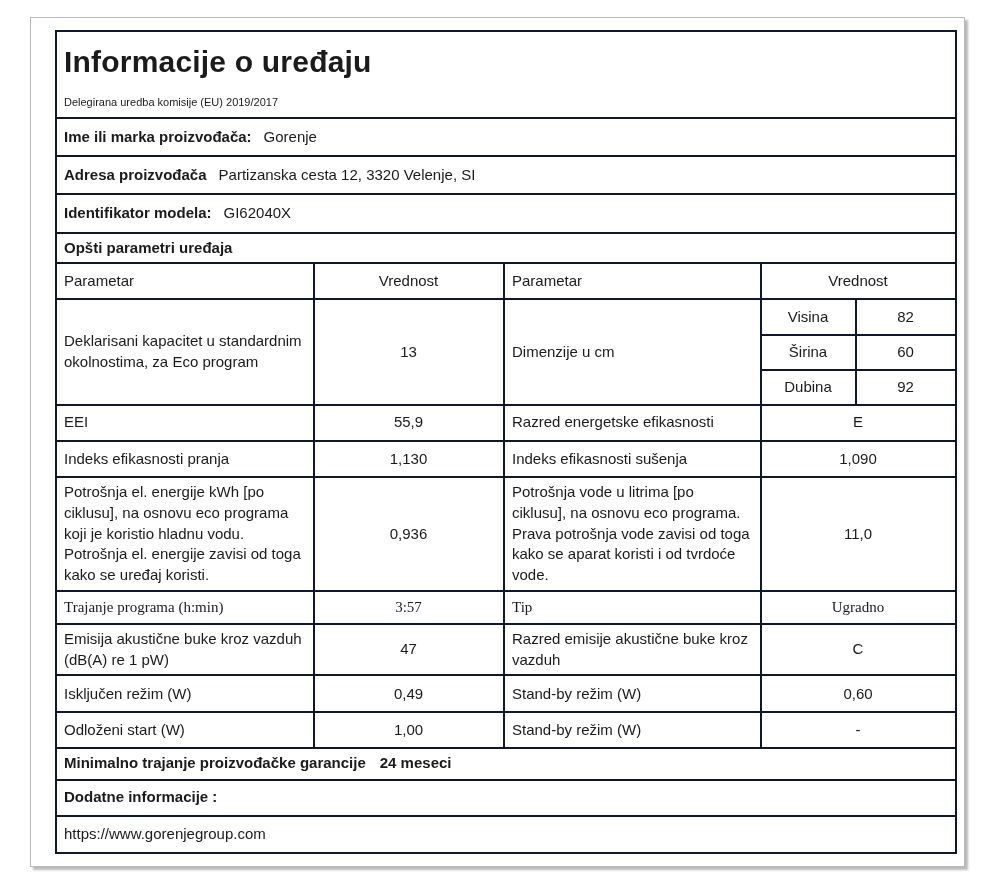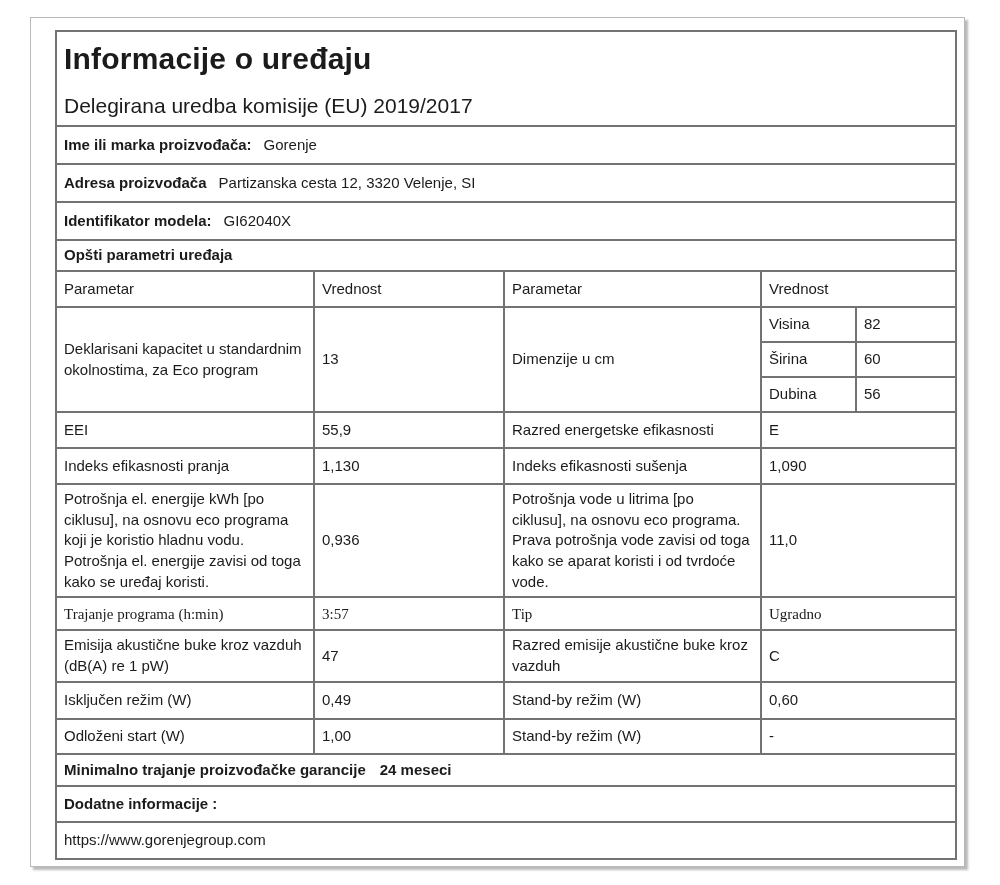--- a/index.html
+++ b/index.html
@@ -29,41 +29,41 @@
     right: 11px;
     bottom: 12px;
   }
   table.doc {
     width: 100%;
     height: 100%;
     border-collapse: collapse;
     table-layout: fixed;
   }
   table.doc td {
-    border: 2px solid #737373;
+    border: 2px solid #0f172a;
     padding: 4px 8px 4px 7px;
     font-size: 15px;
     line-height: 1.38;
     vertical-align: middle;
     overflow: hidden;
   }
-  td.c { padding-left: 4px; padding-right: 4px; }
+  td.c { text-align: center; padding-left: 4px; padding-right: 4px; }
   .lbl { font-weight: bold; }
   .val { margin-left: 12px; }
   .wval { margin-left: 14px; }
 
   .title-cell { padding: 8px 8px 6px 4px; vertical-align: top; }
   .doc-title {
     font-size: 30px;
     font-weight: bold;
     letter-spacing: 0.2px;
     margin: 2px 0 0 0;
   }
   .doc-subtitle {
-    font-size: 21px;
+    font-size: 11px;
     font-weight: normal;
     margin-top: 13px;
   }
 
   tr.h-title    { height: 87px; }
   tr.h-info     { height: 38px; margin-top: 22px; }
   tr.h-section  { height: 16px; }
   tr.h-colhead  { height: 36px; }
   tr.h-dim      { height: 35px; }
   tr.r1         { height: 36px; }
@@ -138,21 +138,21 @@
           <td rowspan="3">Dimenzije u cm</td>
           <td class="c">Visina</td>
           <td class="c">82</td>
         </tr>
         <tr class="h-dim">
           <td class="c">Širina</td>
           <td class="c">60</td>
         </tr>
         <tr class="h-dim">
           <td class="c">Dubina</td>
-          <td class="c">56</td>
+          <td class="c">92</td>
         </tr>
 
         <tr class="r1">
           <td>EEI</td>
           <td class="c">55,9</td>
           <td>Razred energetske efikasnosti</td>
           <td class="c" colspan="2">E</td>
         </tr>
 
         <tr class="r2">

